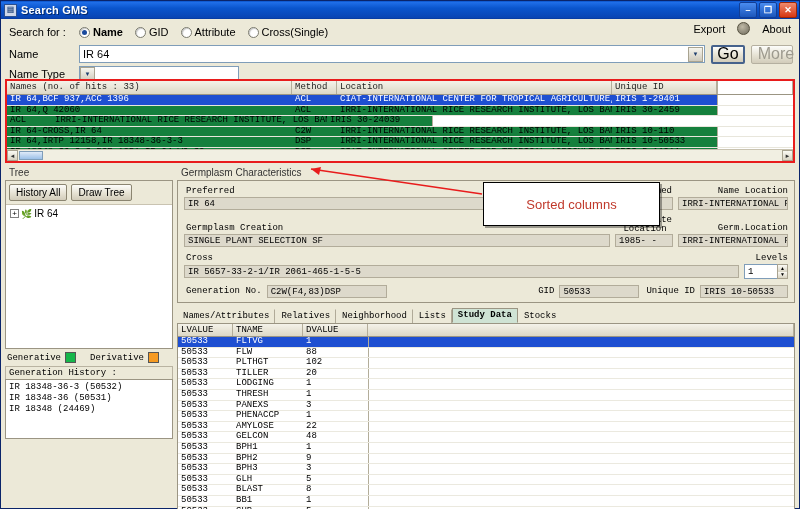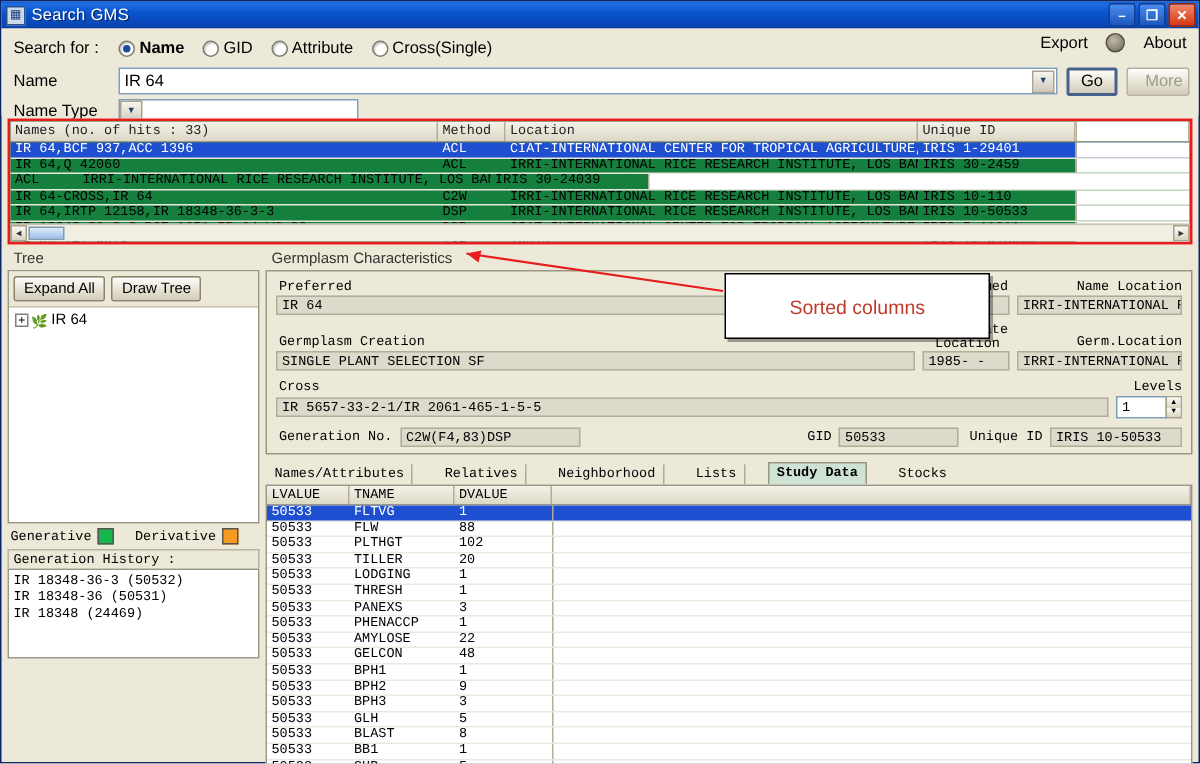--- a/index.html
+++ b/index.html
@@ -26,21 +26,21 @@
     color:#fff;
   }
   .titlebar .tb-icon{
     width:13px;height:13px;margin-right:4px;
     background:#cfd8ea;border:1px solid #2b4f8f;
     box-sizing:border-box;position:relative;
     display:flex;align-items:center;justify-content:center;
     font-size:8px;color:#1b3f77;line-height:1;
   }
   .titlebar .tb-title{
-    font-size:11px;font-weight:normal;flex:1;
+    font-size:11px;font-weight:bold;flex:1;
     text-shadow:1px 1px 0 rgba(0,0,0,.45);
     letter-spacing:.2px;
   }
   .tb-buttons{display:flex;gap:2px;}
   .tb-btn{
     width:16px;height:14px;border:1px solid #123e96;
     border-radius:2px;
     display:flex;align-items:center;justify-content:center;
     font-size:9px;font-weight:bold;color:#fff;line-height:1;
     background:linear-gradient(to bottom,#4a8cf0,#1b56bb);
@@ -79,21 +79,21 @@
     background:linear-gradient(to bottom,#f6f5ee,#cfcabc);
     border:1px solid #a9a390;box-sizing:border-box;
     display:flex;align-items:center;justify-content:center;
     font-size:6px;color:#1f3f6e;
   }
   .name-input{flex:1;}
   .btn{
     height:19px;min-width:34px;padding:0 8px;
     background:linear-gradient(to bottom,#fdfdfb,#e6e2d3 55%,#d2ccba);
     border:1px solid #8b8571;border-radius:2px;
-    font-size:11px;display:flex;align-items:center;justify-content:center;
+    font-size:16px;display:flex;align-items:center;justify-content:center;
     box-sizing:border-box;color:#000;
   }
   .btn.primary{border:2px solid #46628c;}
   .btn.disabled{color:#9d9a8e;border-color:#b5b0a0;padding-left:16px;}
   .topright{position:absolute;right:8px;top:3px;display:flex;align-items:center;gap:12px;font-size:11px;}
   .gear{
     width:13px;height:13px;border-radius:50%;
     background:radial-gradient(circle at 40% 35%,#bfb9a6,#6e6a5c);
     border:1px solid #55513f;box-sizing:border-box;
   }
@@ -214,21 +214,21 @@
     font-family:"Liberation Mono", monospace;font-size:9px;padding-left:3px;
   }
   .spin{
     width:11px;height:15px;display:flex;flex-direction:column;
     border:1px solid #a9a390;box-sizing:border-box;margin-left:-1px;
   }
   .spin div{
     flex:1;background:linear-gradient(to bottom,#fbfaf4,#d8d3c2);
     display:flex;align-items:center;justify-content:center;font-size:5px;line-height:1;
   }
-  .tabs{display:flex;align-items:flex-end;margin-top:5px;gap:15px;}
+  .tabs{display:flex;align-items:flex-end;margin-top:5px;gap:0;}
   .tab{
     font-family:"Liberation Mono", monospace;font-size:9px;
     padding:1px 5px 2px 5px;border:1px solid transparent;border-bottom:none;
     box-sizing:border-box;color:#000;white-space:nowrap;
   }
   .tab.sep{border-right:1px solid #b0aa98;}
   .tab.active{
     background:#cfe3d4;border:1px solid #9b9583;border-bottom:1px solid #cfe3d4;
     font-weight:bold;
   }
@@ -399,21 +399,21 @@
       </div>
     </div>
   </div>
 
   <div class="main">
 
     <div class="tree-panel">
       <div class="panel-caption">Tree</div>
       <div class="tree-box">
         <div class="tree-toolbar">
-          <div class="btn">Expand All</div>
+          <div class="btn">History All</div>
           <div class="btn">Draw Tree</div>
         </div>
         <div class="tree-node">
           <span class="tree-expander">+</span>
           <span class="tree-icon">🌿</span>
           <span>IR 64</span>
         </div>
       </div>
 
       <div class="legend-row">

